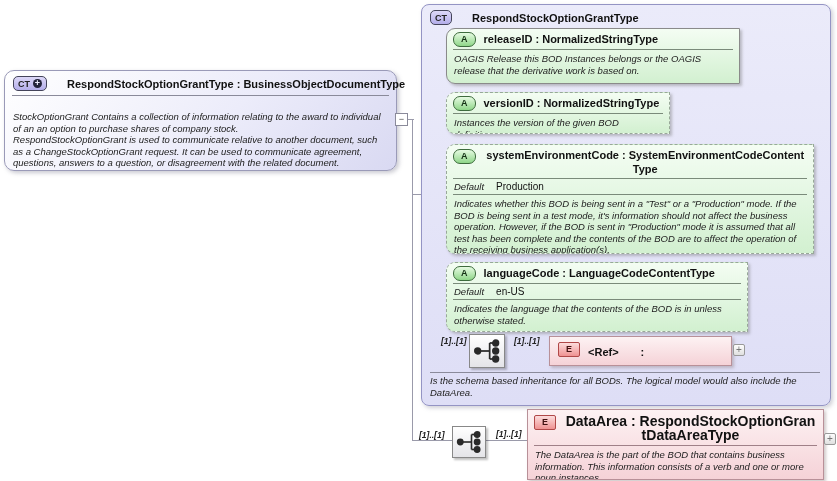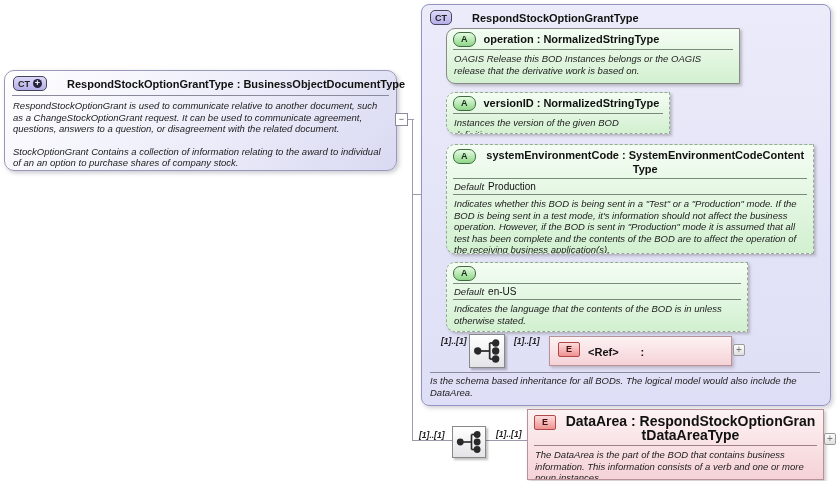--- a/index.html
+++ b/index.html
@@ -35,21 +35,21 @@
   
   .attr-box{position:absolute;border-radius:9px 0 0 9px;
             background:linear-gradient(180deg,#f4fdf3,#d2f0d0);
             box-shadow:2px 2px 3px rgba(110,110,110,.4);overflow:hidden;}
   .attr-box.solid{border:1px solid #8a8a8a;}
   .attr-box.dashed{border:1px dashed #98a898;}
   .attr-head{display:flex;align-items:flex-start;gap:8px;padding:3px 6px 1px 6px;}
   .attr-title{font-weight:bold;font-size:11px;line-height:14px;color:#111;}
   .attr-title.break-center{flex:1;text-align:center;word-break:break-all;}
   .attr-box .sep{border-top:1px solid #7a8a7a;margin:1px 6px;}
-  .default-row{display:flex;align-items:center;gap:4px;padding:1px 7px;}
+  .default-row{display:flex;align-items:center;gap:12px;padding:1px 7px;}
   .default-label{font-style:italic;font-size:9.5px;color:#222;}
   .default-value{font-weight:normal;font-size:10px;color:#111;}
   .attr-desc{font-style:italic;font-size:9.5px;line-height:11.5px;color:#222;padding:2px 7px;}
   
   .elem-box{position:absolute;border:1px solid #b89098;
             background:linear-gradient(180deg,#fdf2f3,#f5d2d7);
             box-shadow:2px 2px 3px rgba(120,100,100,.35);overflow:hidden;}
   .elem-head{display:flex;align-items:flex-start;gap:8px;padding:4px 6px 2px 6px;}
   .elem-title{font-weight:bold;font-size:14px;line-height:14px;color:#111;}
   .elem-title.break-center{flex:1;text-align:center;word-break:break-all;}
@@ -89,40 +89,40 @@
   <div class="ct-box" style="left:4px;top:70px;width:391px;height:99px">
     <div class="head">
       <span class="badge-ct">
         <span>CT</span>
           <span class="plus-circle">+</span>
       </span>
       <span class="title">RespondStockOptionGrantType : BusinessObjectDocumentType</span>
     </div>
     <div class="sep"></div>
     <div class="desc">
+      <div style="margin-top:11px">StockOptionGrant  Contains a collection of information relating to the award to individual of an an option to purchase shares of company stock.</div>
       <div>RespondStockOptionGrant is used to communicate relative to another document, such as a ChangeStockOptionGrant request. It can be used to communicate agreement, questions, answers to a question, or disagreement with the related document.</div>
-      <div style="margin-top:11px">StockOptionGrant  Contains a collection of information relating to the award to individual of an an option to purchase shares of company stock.</div>
     </div>
   </div>
 
   <div class="collapse-btn" style="left:395px;top:113px">−</div>
 
   <div class="bod-box" style="left:421px;top:4px;width:408px;height:400px">
     <div class="head" style="padding:5px 8px 2px 8px">
       <span class="badge-ct">
         <span>CT</span>
       </span>
       <span class="title">RespondStockOptionGrantType</span>
     </div>
   </div>
 
   <div class="attr-box solid" style="left:446px;top:28px;width:292px;height:54px">
     <div class="attr-head">
       <span class="badge-a">A</span>
-      <span class="attr-title">operation : NormalizedStringType</span>
+      <span class="attr-title">releaseID : NormalizedStringType</span>
     </div>
     <div class="sep"></div>
     <div class="attr-desc">OAGIS Release this BOD Instances belongs or the OAGIS release that the derivative work is based on.</div>
   </div>
 
   <div class="attr-box dashed" style="left:446px;top:92px;width:222px;height:40px">
     <div class="attr-head">
       <span class="badge-a">A</span>
       <span class="attr-title">versionID : NormalizedStringType</span>
     </div>
@@ -140,20 +140,21 @@
       <span class="default-label">Default</span>
       <span class="default-value">Production</span>
     </div>
     <div class="sep"></div>
     <div class="attr-desc">Indicates whether this BOD is being sent in a "Test" or a "Production" mode. If the BOD is being sent in a test mode, it's information should not affect the business operation. However, if the BOD is sent in "Production" mode it is assumed that all test has been complete and the contents of the BOD are to affect the operation of the receiving business application(s).</div>
   </div>
 
   <div class="attr-box dashed" style="left:446px;top:262px;width:300px;height:68px">
     <div class="attr-head">
       <span class="badge-a">A</span>
+      <span class="attr-title">languageCode : LanguageCodeContentType</span>
     </div>
     <div class="sep"></div>
     <div class="default-row">
       <span class="default-label">Default</span>
       <span class="default-value">en-US</span>
     </div>
     <div class="sep"></div>
     <div class="attr-desc">Indicates the language that the contents of the BOD is in unless otherwise stated.</div>
   </div>
 

